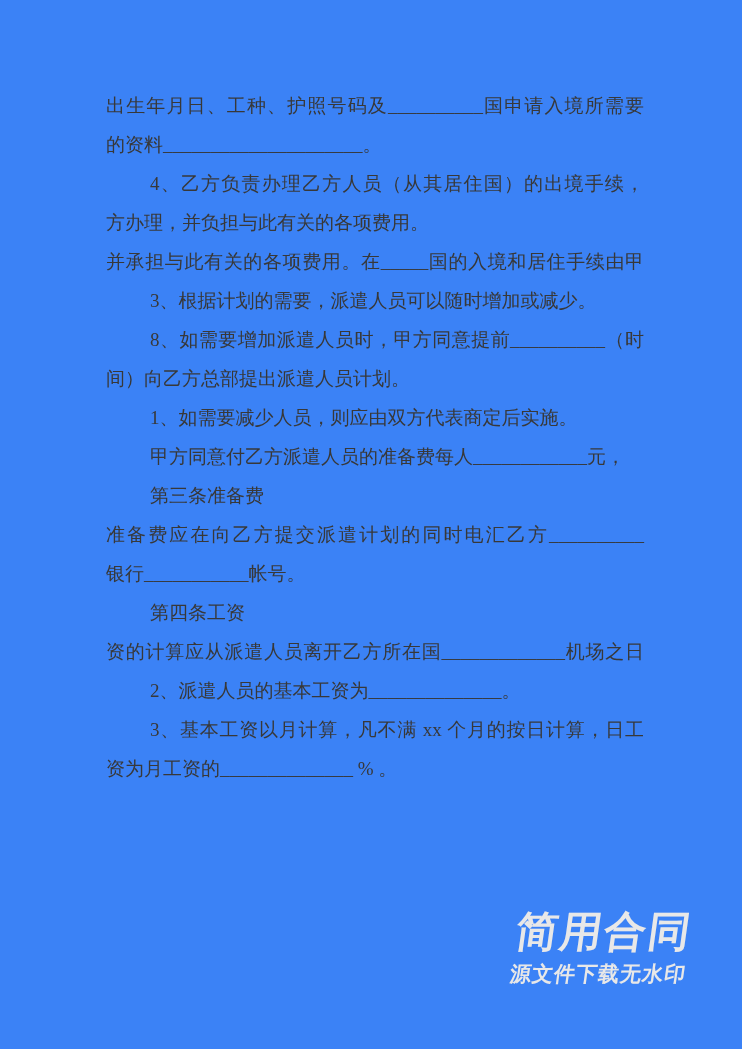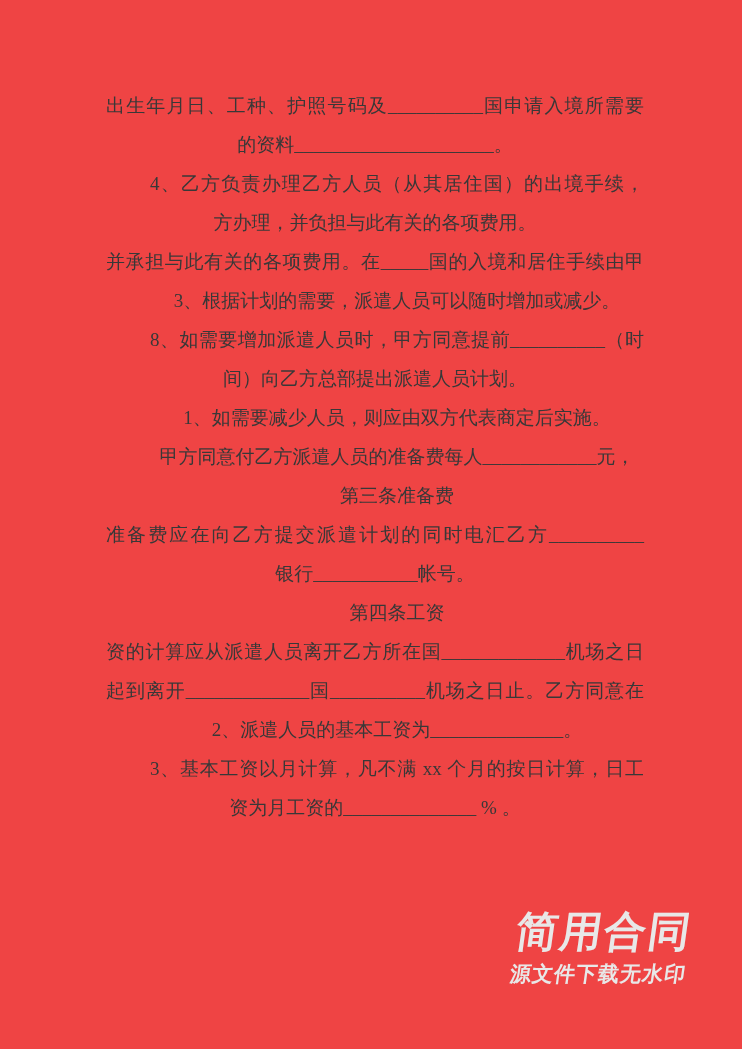--- a/index.html
+++ b/index.html
@@ -10,35 +10,35 @@
   body {
     width: 742px;
     height: 1049px;
     position: relative;
     overflow: hidden;
     font-family: "Liberation Serif", "DejaVu Serif", serif;
   }
   .page {
     position: absolute;
     inset: 0;
-    background: #ef4444;
+    background: #3b82f6;
   }
   .doc {
     position: absolute;
     left: 106px;
     top: 86px;
     width: 538px;
     color: #383838;
     font-size: 19px;
   }
   .line {
     height: 39px;
     line-height: 39px;
     white-space: nowrap;
-    text-align: center;
+    text-align: left;
   }
   .line.j {
     white-space: normal;
     text-align: justify;
     text-align-last: justify;
     text-justify: auto;
   }
   .line.ind {
     padding-left: 44px;
   }
@@ -80,21 +80,20 @@
       <div class="line ind">3、根据计划的需要，派遣人员可以随时增加或减少。</div>
       <div class="line j ind">8、如需要增加派遣人员时，甲方同意提前__________（时</div>
       <div class="line">间）向乙方总部提出派遣人员计划。</div>
       <div class="line ind">1、如需要减少人员，则应由双方代表商定后实施。</div>
       <div class="line ind">甲方同意付乙方派遣人员的准备费每人____________元，</div>
       <div class="line ind">第三条准备费</div>
       <div class="line j">准备费应在向乙方提交派遣计划的同时电汇乙方__________</div>
       <div class="line">银行___________帐号。</div>
       <div class="line ind">第四条工资</div>
       <div class="line j">资的计算应从派遣人员离开乙方所在国_____________机场之日</div>
-      <div class="line j">起到离开_____________国__________机场之日止。乙方同意在</div>
       <div class="line ind">2、派遣人员的基本工资为______________。</div>
       <div class="line j ind">3、基本工资以月计算，凡不满 xx 个月的按日计算，日工</div>
       <div class="line">资为月工资的______________ % 。</div>
     </div>
 
   <div class="wm">
     <div class="wm-title">简用合同</div>
     <div class="wm-sub">源文件下载无水印</div>
   </div>
 

